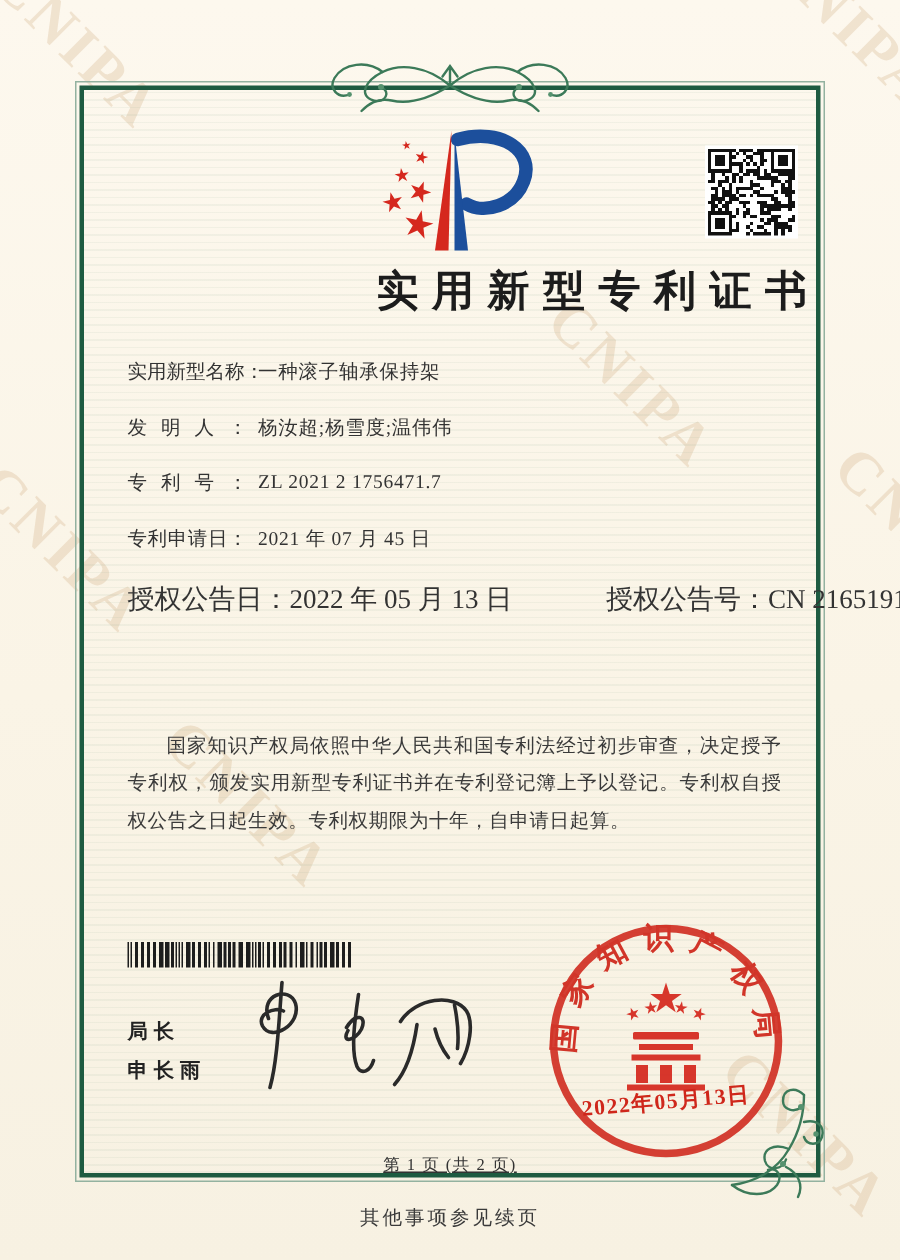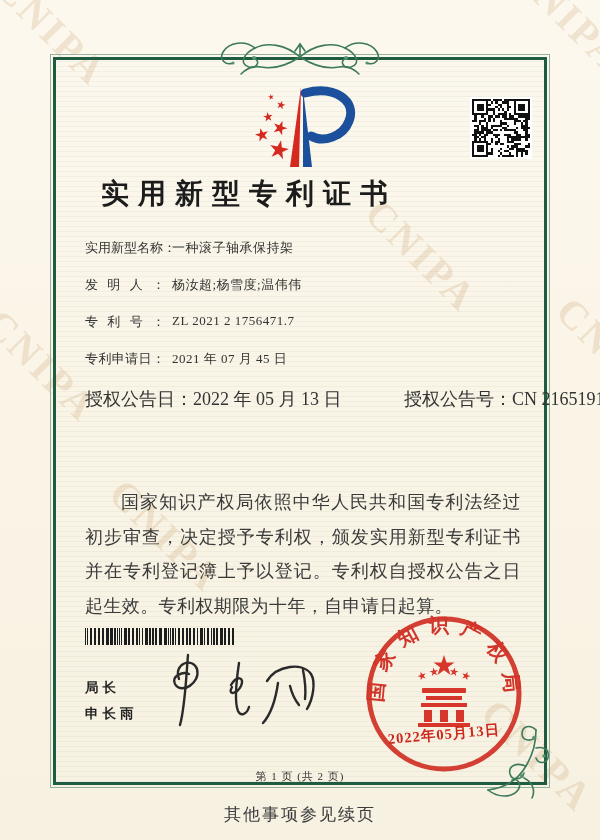--- a/index.html
+++ b/index.html
@@ -36,51 +36,51 @@
     pointer-events:none;
   }
   .content{position:absolute;left:53px;top:57px;width:494px;height:728px;z-index:3;}
 
   .cert-no{position:absolute;left:32px;top:38px;font-size:12.5px;letter-spacing:2px;color:#3a3a3a;}
   .logo{position:absolute;left:182px;top:26px;width:140px;height:88px;}
   .qr{position:absolute;left:417px;top:40px;width:58px;height:58px;background:#fff;padding:2px;}
   .qr svg{display:block;width:58px;height:58px;}
 
   .title{
-    position:absolute;left:0;top:118px;width:100%;text-align:left;
-    font-size:28px;font-weight:bold;letter-spacing:9px;color:#1c1c1c;padding-left:48px;
+    position:absolute;left:0;top:118px;width:100%;text-align:right;
+    font-size:28px;font-weight:bold;letter-spacing:9px;color:#1c1c1c;
   }
 
   .fields{position:absolute;left:32px;top:182px;width:440px;}
   .frow{height:37px;font-size:13px;color:#333;white-space:nowrap;}
   .flabel{display:inline-block;width:80px;text-align:justify;text-align-last:justify;vertical-align:top;}
   .fvalue{margin-left:7px;letter-spacing:0.5px;font-family:Liberation Serif, serif;}
   .grant-row{height:30px;font-size:18px;white-space:nowrap;}
   .grant-col2{display:inline-block;margin-left:58px;}
 
   .paras{position:absolute;left:32px;top:428px;width:436px;
-    font-size:18px;line-height:1.92;text-align:justify;color:#3a3a3a;}
+    font-size:13px;line-height:1.92;text-align:justify;color:#3a3a3a;}
   .paras p{margin:0 0 5px 0;text-indent:2em;letter-spacing:0.4px;}
 
   .barcode{position:absolute;left:32px;top:571px;width:156px;height:17px;display:flex;align-items:stretch;}
   .barcode span{display:block;background:#1d1d1d;}
 
   .signer{position:absolute;left:32px;top:618px;font-size:13.5px;font-weight:bold;letter-spacing:4px;color:#222;
     font-family:"Liberation Sans","DejaVu Sans",sans-serif;line-height:26px;}
   .signature{position:absolute;left:98px;top:592px;width:190px;height:92px;}
 
   .seal{position:absolute;left:311px;top:557px;width:160px;height:160px;opacity:0.93;}
   .seal-date{
     position:absolute;left:310px;top:668px;width:162px;text-align:center;
     color:#cf271b;font-size:14.5px;font-weight:bold;letter-spacing:1px;
     transform:rotate(-5deg);
   }
-  .page-num{position:absolute;left:0;top:712px;width:100%;text-align:center;font-size:11px;color:#333;letter-spacing:1px;}
-
-  .footer-note{position:absolute;left:0;top:803px;width:600px;text-align:center;font-size:17px;color:#3a3a3a;letter-spacing:2px;z-index:3;}
+  .page-num{position:absolute;left:0;top:712px;width:100%;text-align:center;font-size:11px;color:#333;letter-spacing:1px;text-decoration:underline;}
+
+  .footer-note{position:absolute;left:0;top:803px;width:600px;text-align:center;font-size:13px;color:#3a3a3a;letter-spacing:2px;z-index:3;}
 
   .ornament-top{position:absolute;left:215px;top:36px;width:170px;height:42px;z-index:4;}
   .ornament-br{position:absolute;left:478px;top:718px;width:92px;height:92px;z-index:4;}
 </style>
 </head>
 <body>
 
 <div class="page">
 
   <div class="wm" style="left:-18px;top:6px;">CNIPA</div>

